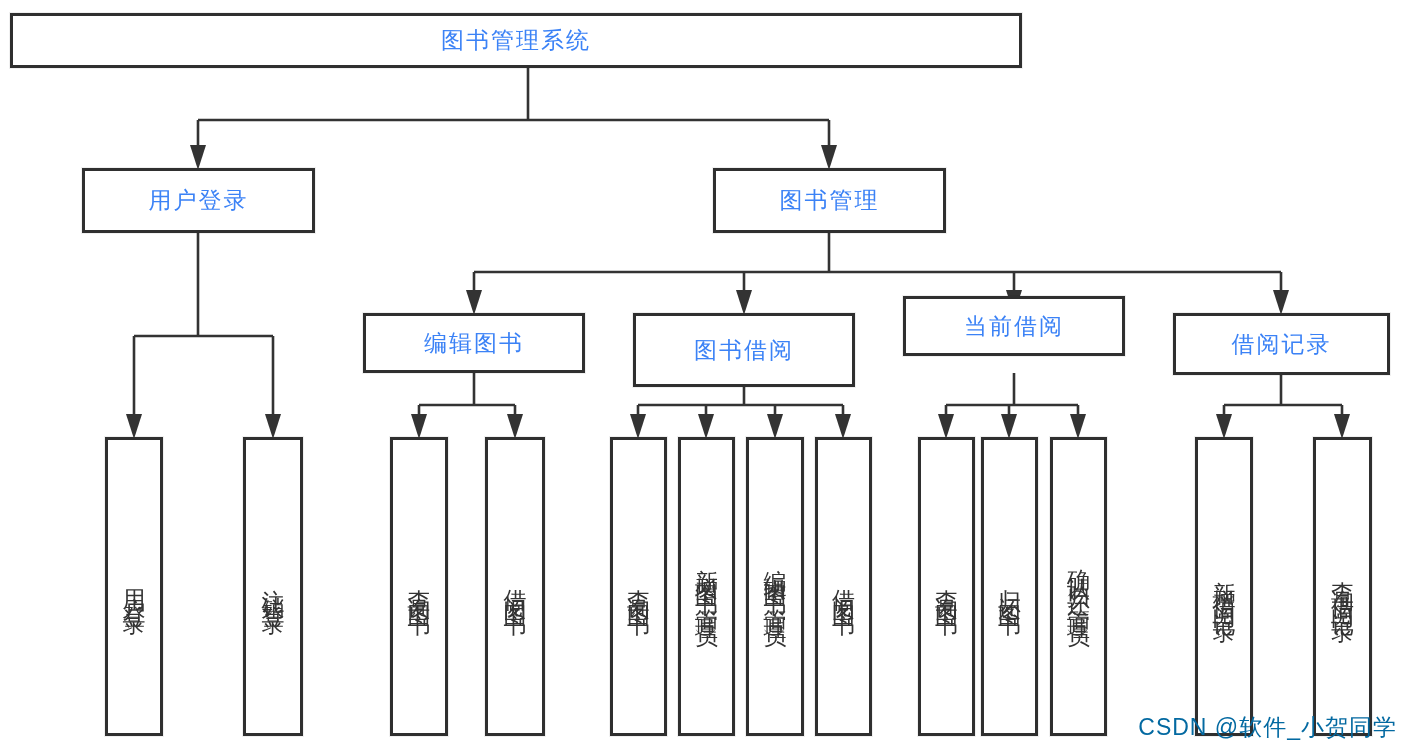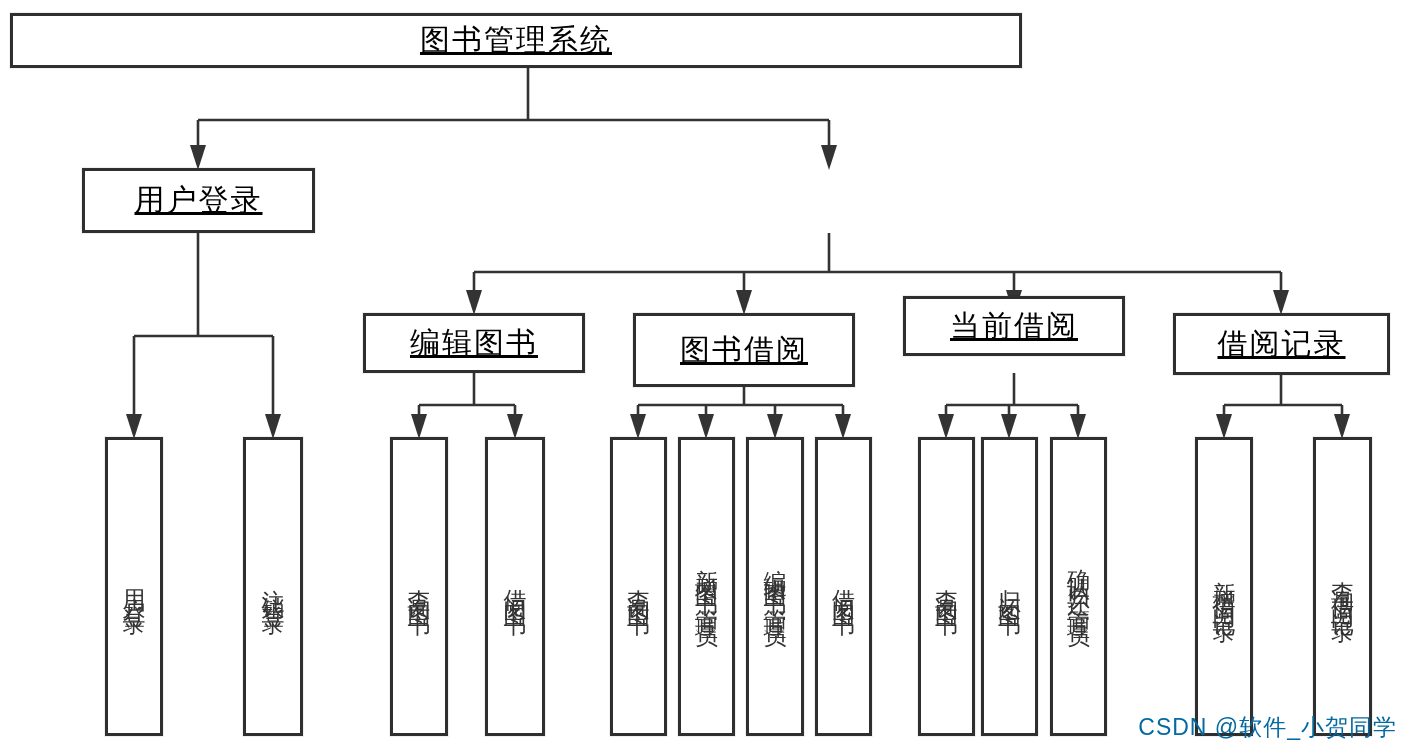--- a/index.html
+++ b/index.html
@@ -15,25 +15,24 @@
     position:absolute;
     box-sizing:border-box;
     border:3px solid #2f2f2f;
     background:#ffffff;
     display:flex;align-items:center;justify-content:center;
     color:#333333;
     z-index:2;
     box-shadow:0 0 0 1px rgba(0,0,0,0.06);
   }
   .hbox .lbl{
-    font-size:30px;
+    font-size:23px;
     letter-spacing:2px;
-    color:#000000;
+    color:#3b82f6;
     white-space:nowrap;
-    text-decoration:underline;
   }
   .vbox{
     position:absolute;
     box-sizing:border-box;
     border:3px solid #2f2f2f;
     background:#ffffff;
     display:flex;align-items:center;justify-content:center;
     top:437px;height:299px;
     z-index:2;
     box-shadow:0 0 0 1px rgba(0,0,0,0.06);
@@ -117,20 +116,23 @@
       <polygon points="1334,414 1350,414 1342,439" fill="#333333"></polygon>
     </svg>
 
   <div class="hbox" style="left:10px;top:13px;width:1012px;height:55px;">
     <span class="lbl">图书管理系统</span>
   </div>
 
   <div class="hbox" style="left:82px;top:168px;width:233px;height:65px;">
     <span class="lbl">用户登录</span>
   </div>
+  <div class="hbox" style="left:713px;top:168px;width:233px;height:65px;">
+    <span class="lbl">图书管理</span>
+  </div>
 
   <div class="hbox" style="left:363px;top:313px;width:222px;height:60px;">
     <span class="lbl">编辑图书</span>
   </div>
   <div class="hbox" style="left:633px;top:313px;width:222px;height:74px;">
     <span class="lbl">图书借阅</span>
   </div>
   <div class="hbox" style="left:903px;top:296px;width:222px;height:60px;">
     <span class="lbl">当前借阅</span>
   </div>

